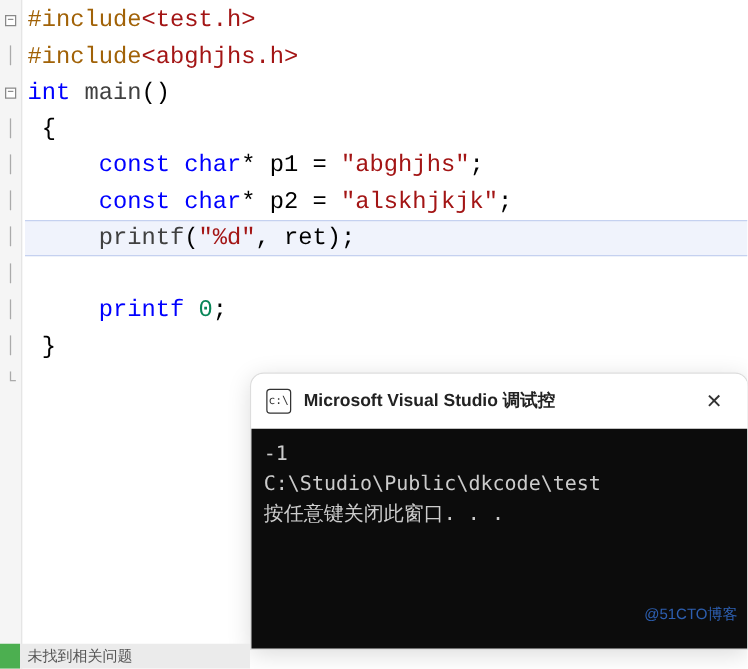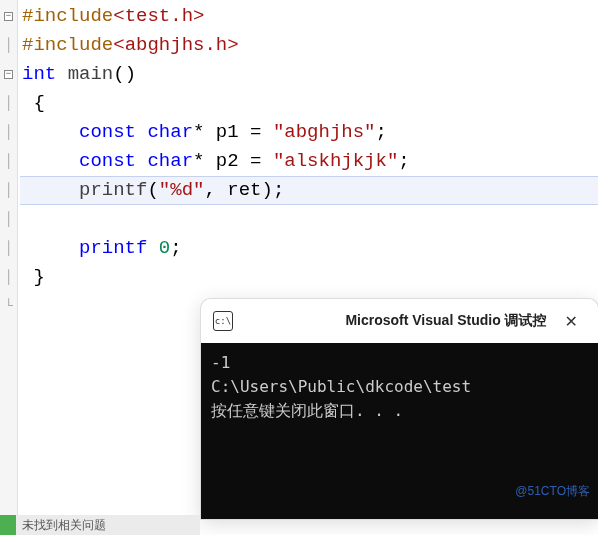--- a/index.html
+++ b/index.html
@@ -93,21 +93,20 @@
       font-family: Consolas, monospace;
     }
     .console-title {
       flex: 1;
       font-family: -apple-system, 'Segoe UI', sans-serif;
       font-size: 14px;
       color: #222;
       font-weight: 600;
       white-space: nowrap;
       overflow: hidden;
-      text-align: right;
     }
     .console-close {
       font-size: 16px;
       color: #333;
       padding: 4px 8px;
       cursor: pointer;
       font-family: sans-serif;
     }
     .console-body {
       background: #0c0c0c;
@@ -219,21 +218,21 @@
   </div>
 </div>
 
 <div class="console-window">
   <div class="console-titlebar">
     <div class="console-icon">c:\</div>
     <div class="console-title">Microsoft Visual Studio 调试控</div>
     <div class="console-close">✕</div>
   </div>
   <div class="console-body"><span>-1</span>
-<span>C:\Users\Public\dkcode\test</span>
+<span>C:\Studio\Public\dkcode\test</span>
 <span>按任意键关闭此窗口. . .</span></div>
 </div>
 
 <div class="watermark">@51CTO博客</div>
 
 <div class="bottom-strip">
   <div class="bottom-green"></div>
   <div class="bottom-gray">未找到相关问题</div>
 </div>
 

